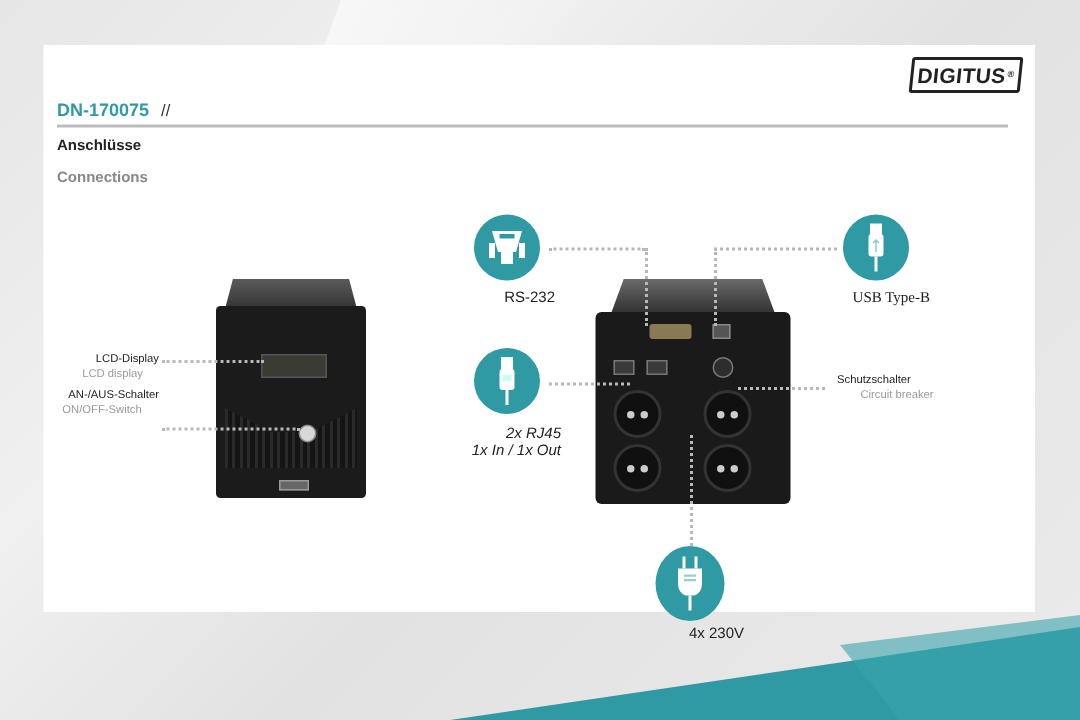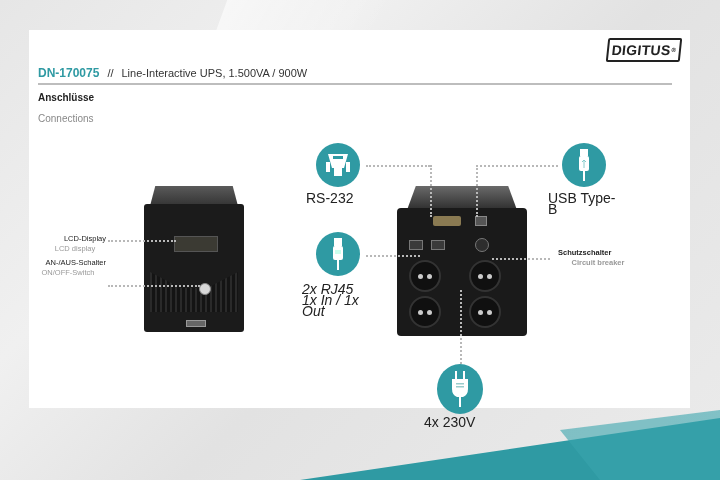--- a/index.html
+++ b/index.html
@@ -24,26 +24,26 @@
     font-size: 14px; letter-spacing: 0.3px; color: #222; display: flex; align-items: center; justify-content: center; }
   .logo sup { font-size: 6px; margin-left: 1px; }
 
   .header { position: absolute; left: 38px; top: 66px; width: 634px; height: 16px; display: flex; align-items: baseline; gap: 8px;
     font-size: 11px; color: #333; }
   .header .code { color: #2f9aa3; font-weight: bold; font-size: 12px; }
   .header .sep { color: #333; }
   .rule { position: absolute; left: 38px; top: 83px; width: 634px; height: 2px; background: #bdbdbd; }
 
   .sec-title { position: absolute; left: 38px; top: 92px; font-size: 10px; font-weight: bold; color: #222; }
-  .sec-sub { position: absolute; left: 38px; top: 113px; font-size: 10px; font-weight: normal; color: #888; }
+  .sec-sub { position: absolute; left: 38px; top: 113px; font-size: 10px; font-weight: bold; color: #888; }
 
   .lbl { position: absolute; font-size: 7.5px; line-height: 10px; text-align: right; }
   .lbl .de { color: #222; display: block; }
   .lbl .en { color: #999; display: block; text-align: center; }
-  .lbl.left { text-align: left; font-weight: bold; }
+  .lbl.left { text-align: left; }
 
   .dots-h { position: absolute; height: 0; border-top: 2px dotted #b8b8b8; }
   .dots-v { position: absolute; width: 0; border-left: 2px dotted #b8b8b8; }
 
   
   .ups-front { position: absolute; left: 144px; top: 186px; width: 100px; height: 146px; }
   .ups-front .top { position: absolute; left: 6px; top: 0; width: 88px; height: 20px; background: linear-gradient(180deg,#5a5a5a,#333);
     clip-path: polygon(6% 0,94% 0,100% 100%,0 100%); }
   .ups-front .body { position: absolute; left: 0; top: 18px; width: 100px; height: 128px; background: #1b1b1b; border-radius: 3px; }
   .ups-front .lcd { position: absolute; left: 30px; top: 50px; width: 44px; height: 16px; background: #3b3a33; border: 1px solid #555; }
@@ -60,38 +60,37 @@
   .ups-rear .db9 { position: absolute; left: 36px; top: 30px; width: 28px; height: 10px; background: #8a7a52; border-radius: 2px; }
   .ups-rear .usb { position: absolute; left: 78px; top: 30px; width: 12px; height: 10px; background: #555; border: 1px solid #888; }
   .ups-rear .rj { position: absolute; top: 54px; width: 14px; height: 10px; background: #3a3a3a; border: 1px solid #777; }
   .ups-rear .fuse { position: absolute; left: 78px; top: 52px; width: 14px; height: 14px; border-radius: 50%; background: #2d2d2d; border: 1px solid #777; }
   .ups-rear .sock { position: absolute; width: 32px; height: 32px; border-radius: 50%; background: #101010; border: 2px solid #333; }
   .ups-rear .sock::before, .ups-rear .sock::after { content: ""; position: absolute; top: 12px; width: 5px; height: 5px; border-radius: 50%; background: #ccc; }
   .ups-rear .sock::before { left: 7px; }
   .ups-rear .sock::after { right: 7px; }
 
   .icon-circle { position: absolute; width: 44px; height: 44px; border-radius: 50%; background: #2f9aa3; display: flex; align-items: center; justify-content: center; }
-  .icon-caption { position: absolute; font-size: 14px; color: #222; text-align: left; line-height: 11px; }
+  .icon-caption { position: absolute; font-size: 10px; color: #222; text-align: right; line-height: 11px; }
 </style>
 </head>
 <body>
 
 <div class="bg-shard1"></div>
 
 <div class="card"></div>
 
 <div class="logo">
   <span>DIGITUS</span>
     <sup>®</sup>
 </div>
 
 <div class="header">
   <span class="code">DN-170075</span>
   <span class="sep">//</span>
-  <span>Line-Interactive UPS, 1.500VA / 900W</span>
 </div>
 <div class="rule"></div>
 
 <div class="sec-title">Anschlüsse</div>
 <div class="sec-sub">Connections</div>
 
 <div class="ups-front">
   <div class="top"></div>
   <div class="body"></div>
   <div class="lcd"></div>
@@ -154,21 +153,21 @@
 <div class="dots-h" style="left:366px; top:255px; width:54px;"></div>
 
 <div class="icon-circle" style="left:562px; top:143px;">
   <svg width="16" height="36" viewBox="0 0 16 36">
     <rect x="4" y="2" width="8" height="7" fill="#fff"></rect>
     <rect x="3" y="9" width="10" height="15" rx="2" fill="#fff"></rect>
     <path d="M8 13 V21 M6 15 L8 13 L10 15" stroke="#8cc" stroke-width="1" fill="none"></path>
     <rect x="7" y="24" width="2" height="10" fill="#fff"></rect>
   </svg>
 </div>
-<div class="icon-caption" style="left:548px; top:193px; width:72px;">USB Type-B</div>
+<div class="icon-caption" style="left:548px; top:193px; width:72px;font-family:Liberation Serif, serif;">USB Type-B</div>
 <div class="dots-h" style="left:476px; top:165px; width:82px;"></div>
 <div class="dots-v" style="left:476px; top:165px; height:52px;"></div>
 
 <div class="dots-h" style="left:492px; top:258px; width:58px;"></div>
 <div class="lbl left" style="left:558px; top:248px; width:80px;">
   <span class="de">Schutzschalter</span>
   <span class="en">Circuit breaker</span>
 </div>
 
 <div class="dots-v" style="left:460px; top:290px; height:74px;"></div>

